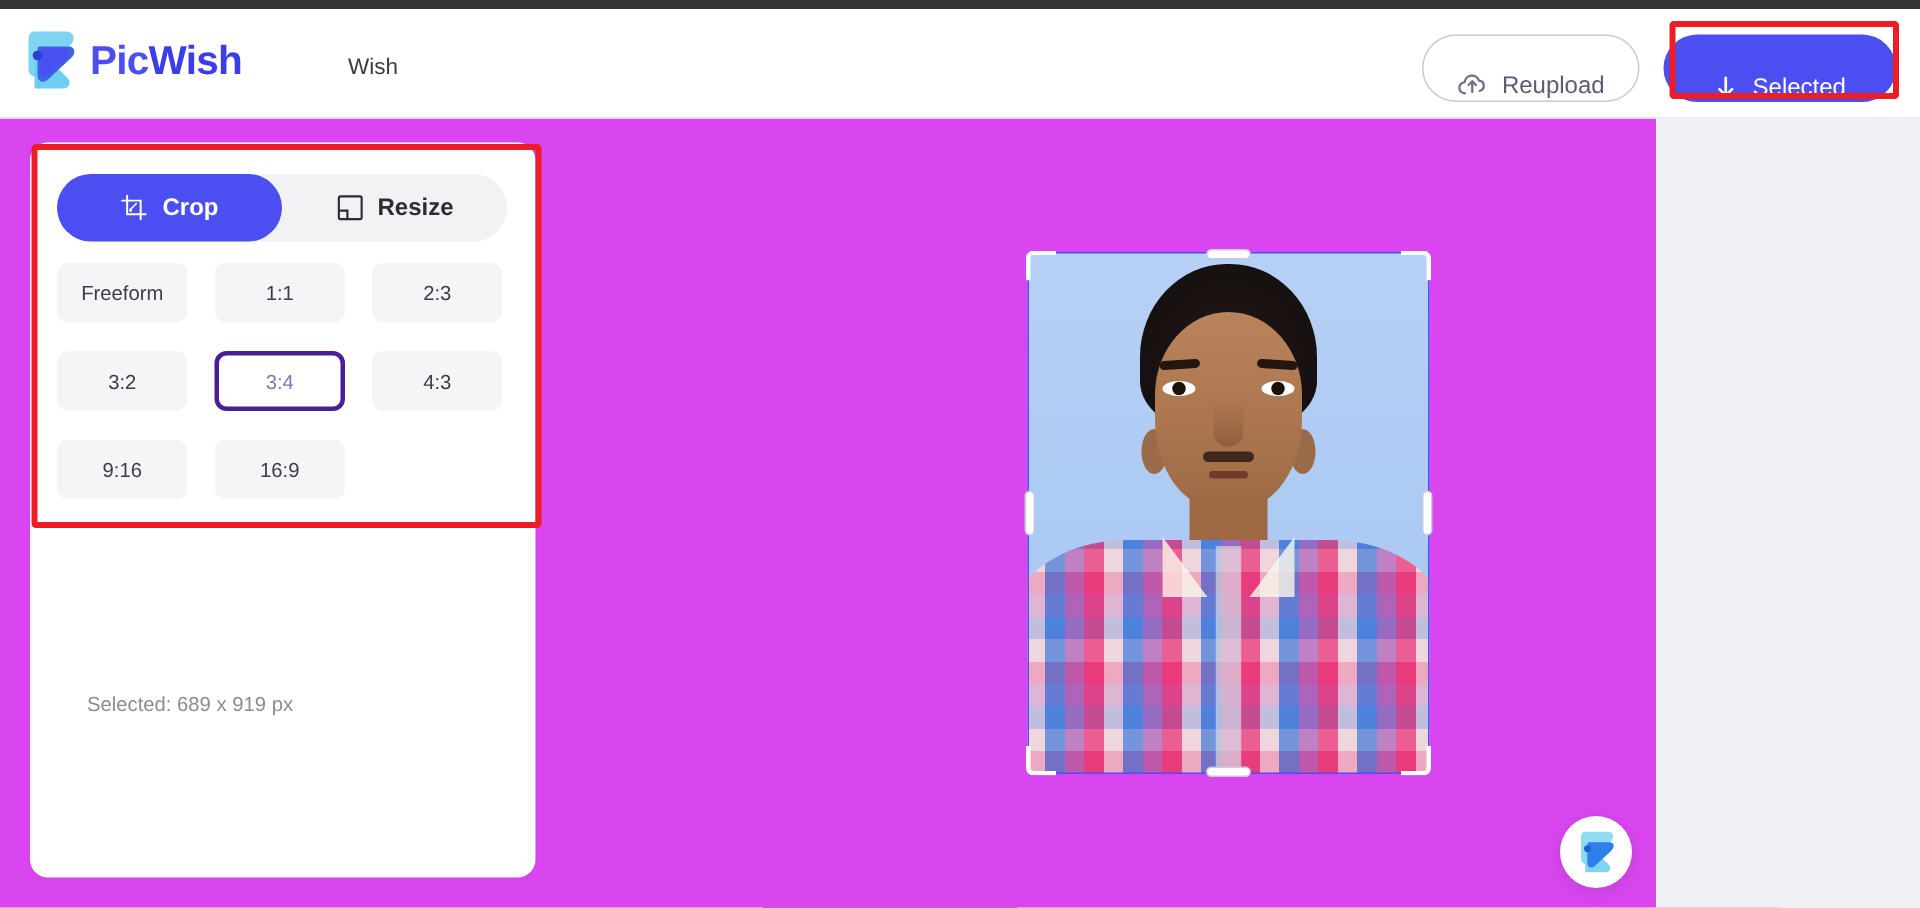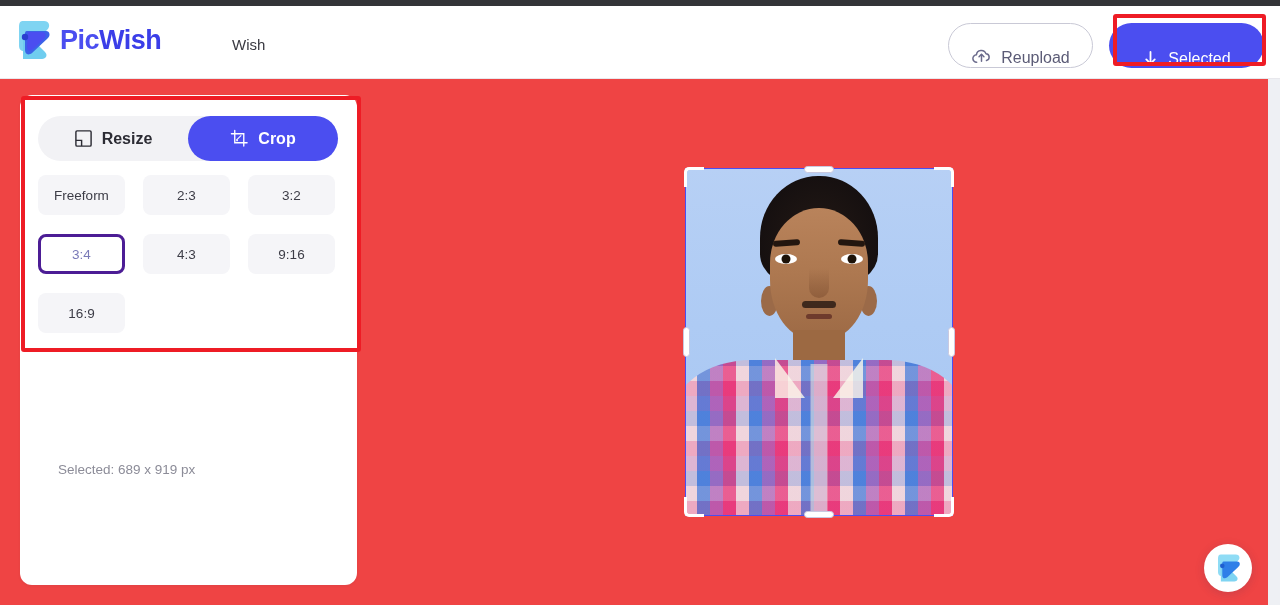--- a/index.html
+++ b/index.html
@@ -7,23 +7,23 @@
   html, body {
     width: 1280px;
     height: 605px;
     overflow: hidden;
     font-family: "Liberation Sans", sans-serif;
     background: #eef0f4;
   }
 
   #app {
     position: relative;
-    width: 1268px;
+    width: 1104px;
     height: 605px;
-    background: #ef4444;
+    background: #d946ef;
   }
 
   
   .top-strip {
     position: absolute;
     top: 0; left: 0;
     width: 1280px;
     height: 6px;
     background: #333438;
   }
@@ -455,45 +455,46 @@
       </div>
     </div>
   </div>
 
   <div class="annot-download"></div>
 
   <div class="panel">
 
     <div class="tabs">
 
-      <div class="tab inactive">
-        <span>
-          <svg class="icon" width="19" height="19" viewBox="0 0 20 20" fill="none" stroke="#2c2c34" stroke-width="1.5">
-            <rect x="2" y="2" width="16" height="16" rx="1.2"></rect>
-            <path d="M2 12h6v6"></path>
-          </svg>
-        </span>
-        <span>Resize</span>
-      </div>
-
       <div class="tab active">
         <span>
           <svg class="icon" width="19" height="19" viewBox="0 0 20 20" fill="none" stroke="#ffffff" stroke-width="1.4" stroke-linecap="round">
             <path d="M5 1.5v13h13"></path>
             <path d="M1.5 5h13v13"></path>
             <circle cx="7.5" cy="12" r=".9" fill="#ffffff" stroke="none"></circle>
             <path d="M7 11.5 11.5 7" stroke-width="1.1"></path>
           </svg>
         </span>
         <span>Crop</span>
       </div>
+
+      <div class="tab inactive">
+        <span>
+          <svg class="icon" width="19" height="19" viewBox="0 0 20 20" fill="none" stroke="#2c2c34" stroke-width="1.5">
+            <rect x="2" y="2" width="16" height="16" rx="1.2"></rect>
+            <path d="M2 12h6v6"></path>
+          </svg>
+        </span>
+        <span>Resize</span>
+      </div>
     </div>
 
     <div class="ratio-grid">
       <div class="ratio-btn">Freeform</div>
+      <div class="ratio-btn">1:1</div>
       <div class="ratio-btn">2:3</div>
       <div class="ratio-btn">3:2</div>
       <div class="ratio-btn selected">3:4</div>
       <div class="ratio-btn">4:3</div>
       <div class="ratio-btn">9:16</div>
       <div class="ratio-btn">16:9</div>
     </div>
 
     <div class="selected-info">Selected: 689 x 919 px</div>
   </div>

